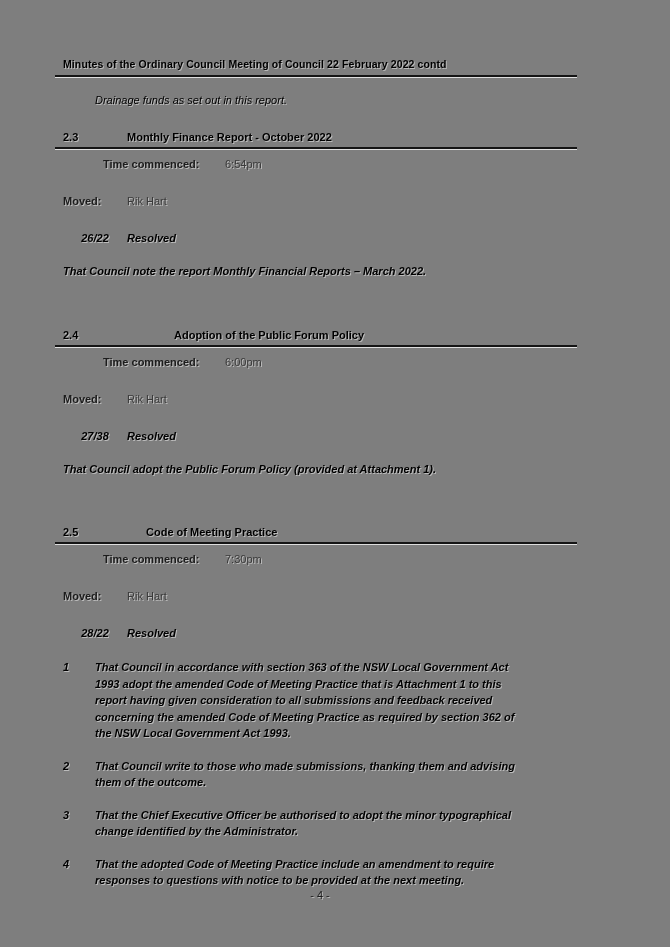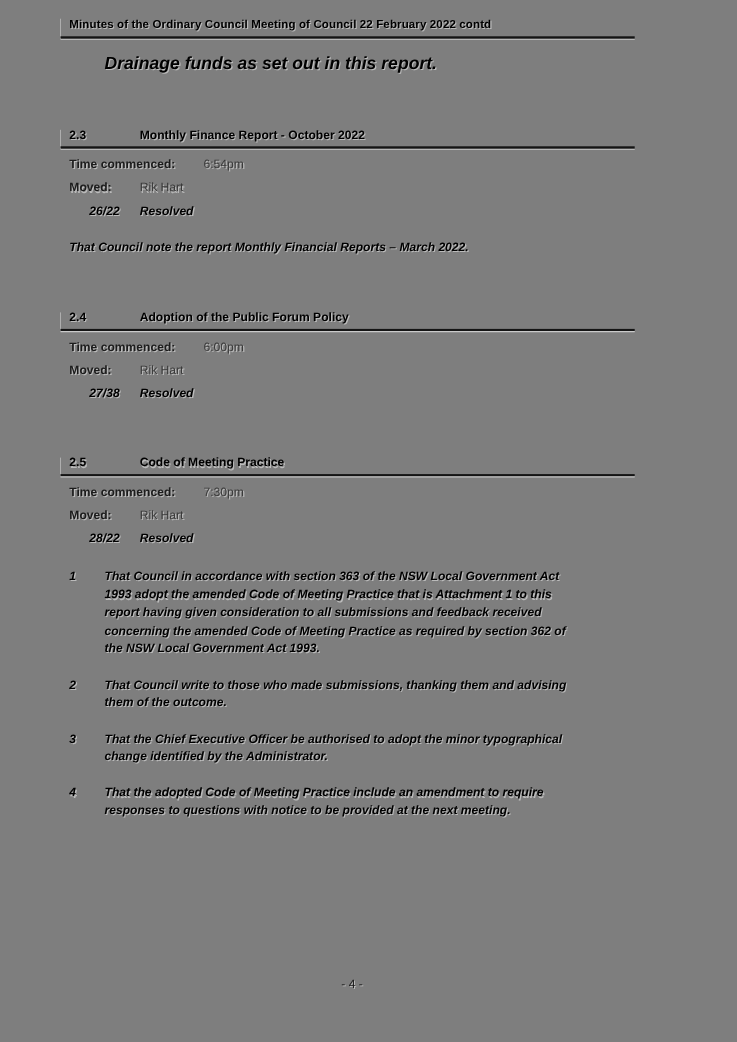--- a/index.html
+++ b/index.html
@@ -11,62 +11,62 @@
     font-family: "Liberation Sans", "DejaVu Sans", sans-serif;
     color: #000;
     overflow: hidden;
   }
   .page * { text-shadow: 1px 1px 0 rgba(255,255,255,0.48); }
   .content {
     position: absolute;
     left: 63px;
     top: 0;
     width: 514px;
-    padding-top: 16px;
+    padding-top: 58px;
   }
   .doc-header {
     font-size: 10.5px;
     font-weight: bold;
     line-height: 13px;
     letter-spacing: 0.1px;
     padding-bottom: 4px;
     border-bottom: 2px solid #141414;
     box-shadow: 0 1px 0 rgba(255,255,255,0.75);
     margin-left: -8px;
     padding-left: 8px;
   }
   .intro {
     margin: 17px 0 0 32px;
-    font-size: 16px;
-    font-weight: bold;
+    font-size: 11px;
+    font-weight: normal;
     font-style: italic;
     line-height: 13px;
   }
   .sec-heading {
     display: flex;
     font-size: 11px;
     font-weight: bold;
     line-height: 13px;
     padding-bottom: 3px;
     border-bottom: 2px solid #141414;
     box-shadow: 0 1px 0 rgba(255,255,255,0.75);
     margin-left: -8px;
     padding-left: 8px;
   }
   .sec-heading .sec-num { width: 64px; flex: none; }
-  .mt52 { margin-top: 52px; }
-  .mt51 { margin-top: 51px; }
-  .mt50 { margin-top: 50px; }
+  .mt52 { margin-top: 24px; }
+  .mt51 { margin-top: 51px; gap: 47px; }
+  .mt50 { margin-top: 50px; gap: 19px; }
   .row {
     display: flex;
     font-size: 11px;
     line-height: 13px;
-    margin-top: 8px;
+    margin-top: 24px;
   }
-  .row.first { margin-top: 9px; }
+  .row.first { margin-top: 9px; margin-left: 40px; }
   .label { font-weight: bold; color: #1c1c1c; flex: none; }
   .w122 { width: 122px; }
   .w64 { width: 64px; }
   .value { color: #3a3a3a; font-weight: normal; }
   .resolved { font-style: italic; font-weight: bold; text-align: center; }
   .res-text {
     margin: 20px 0 0 0;
     font-size: 11px;
     font-weight: bold;
     font-style: italic;
@@ -133,20 +133,21 @@
       <span class="value">6:00pm</span>
     </div>
     <div class="row">
       <span class="label w64">Moved:</span>
       <span class="value">Rik Hart</span>
     </div>
     <div class="row resolved">
       <span class="w64">27/38</span>
       <span>Resolved</span>
     </div>
+    <p class="res-text">That Council adopt the Public Forum Policy (provided at Attachment 1).</p>
 
     <div class="sec-heading mt50">
       <span class="sec-num">2.5</span>
       <span class="sec-title">Code of Meeting Practice</span>
     </div>
     <div class="row first">
       <span class="label w122">Time commenced:</span>
       <span class="value">7:30pm</span>
     </div>
     <div class="row">

